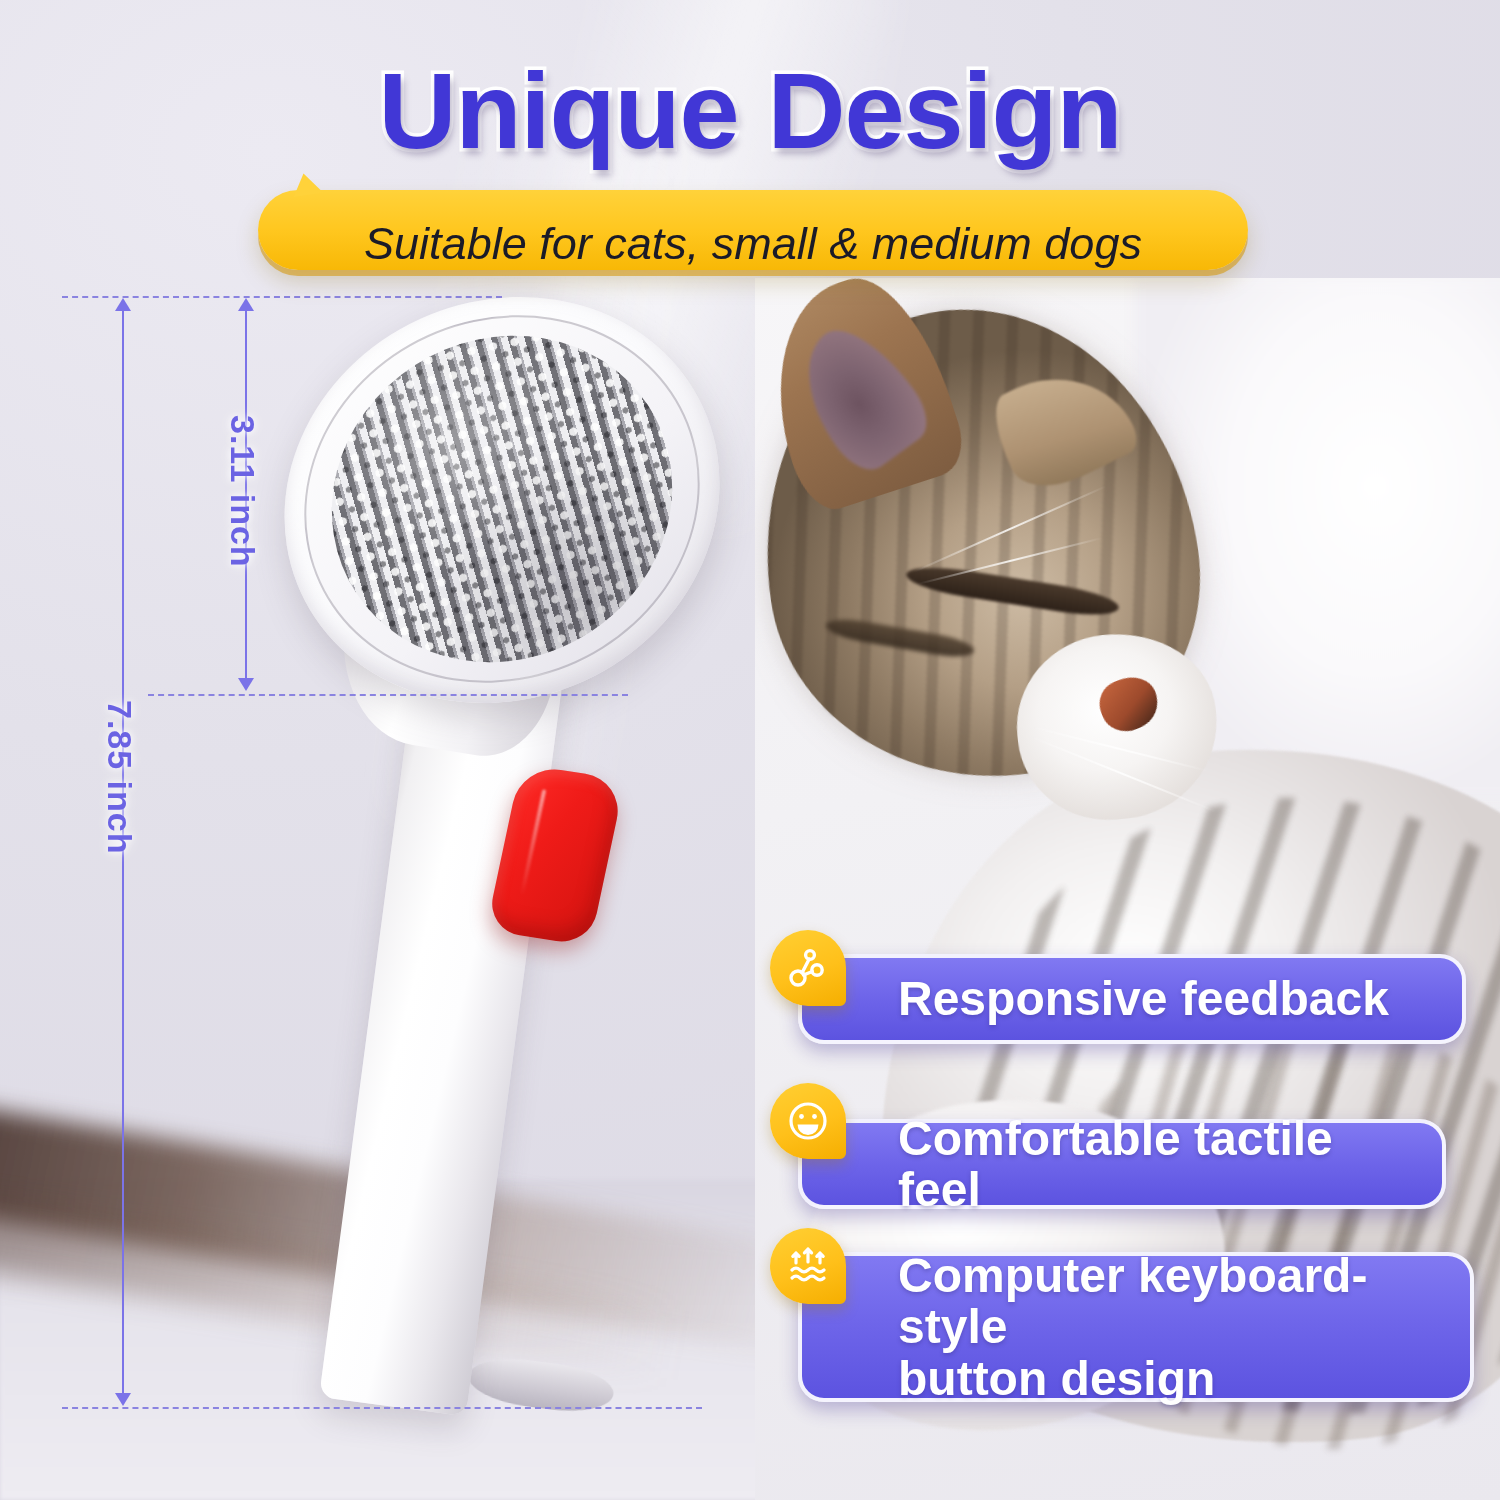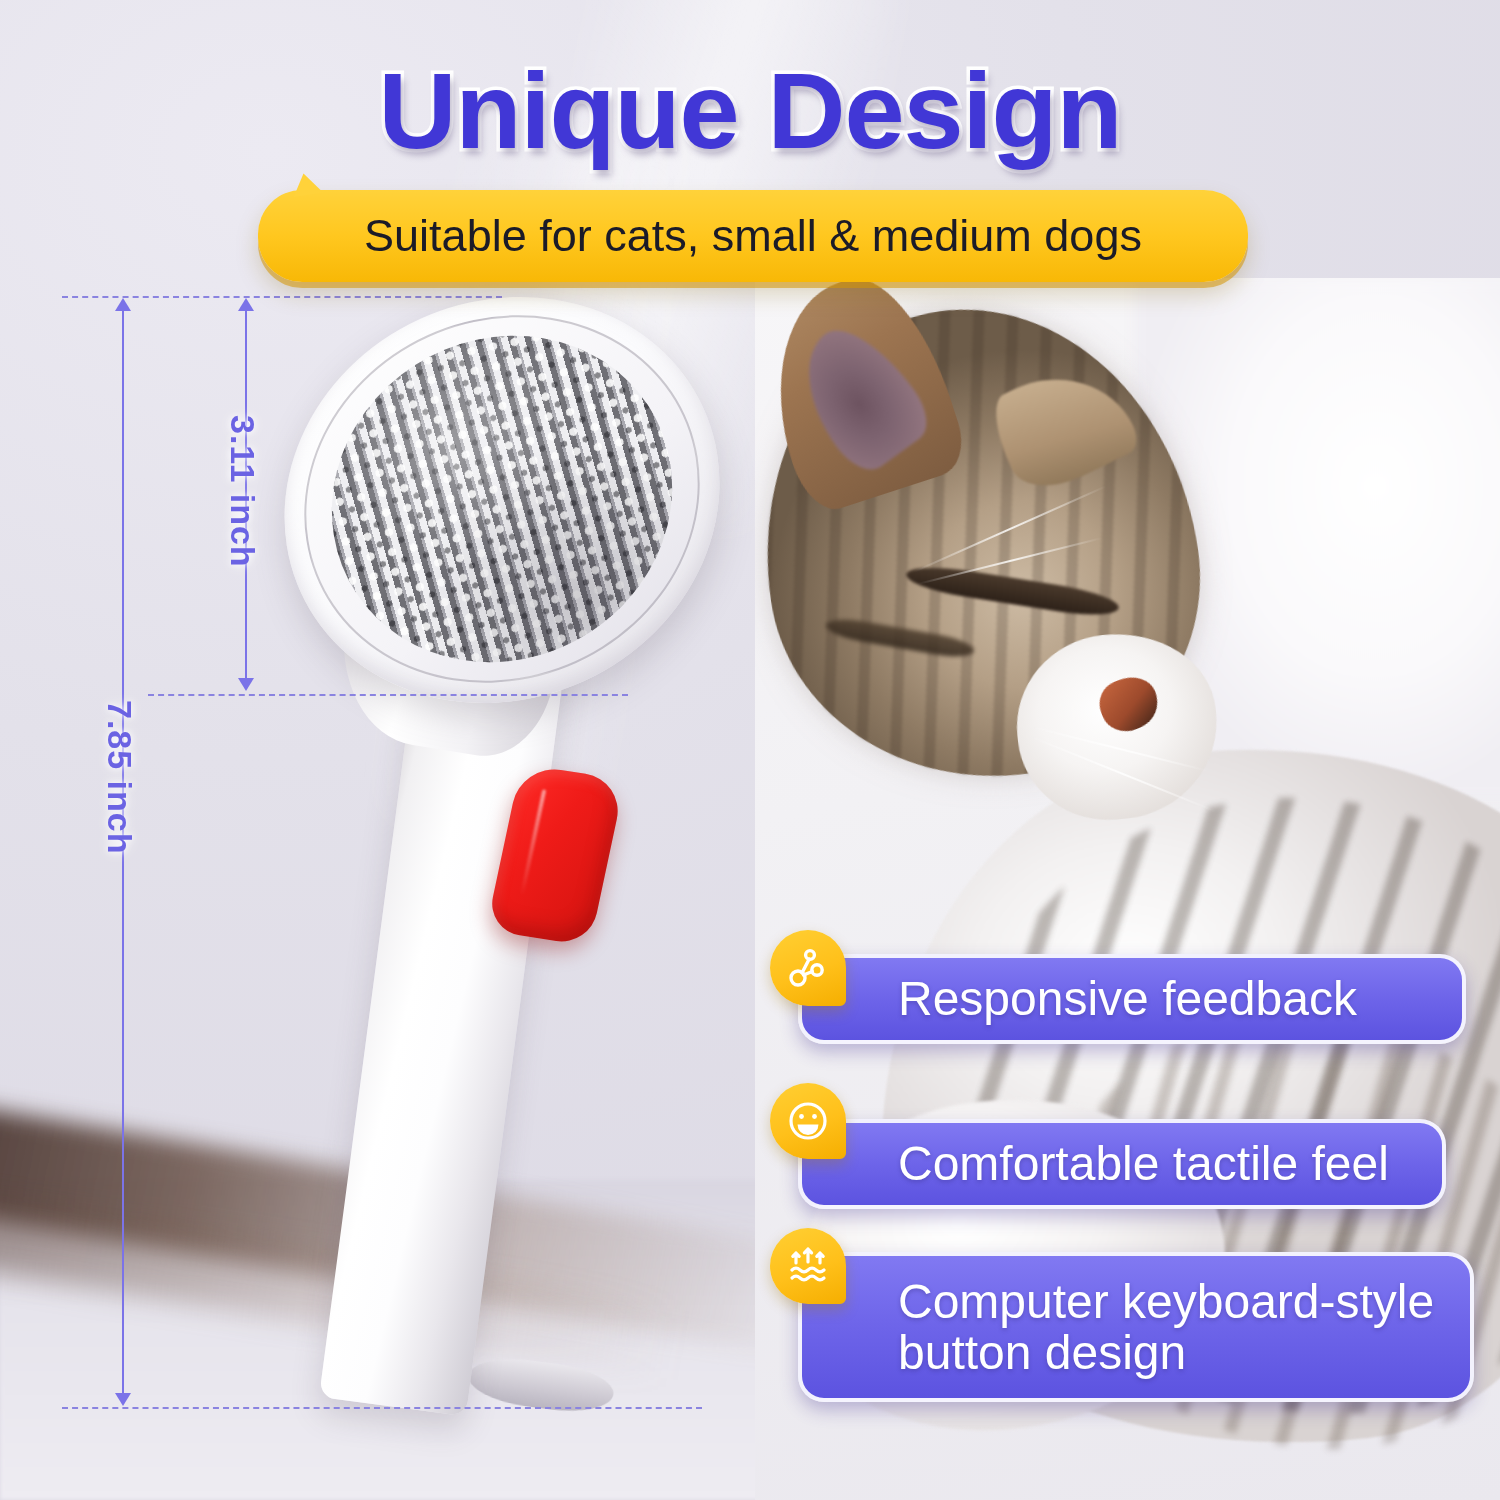--- a/index.html
+++ b/index.html
@@ -251,25 +251,25 @@
   
   #headline{
     position:absolute; left:0; right:0; top:48px; text-align:center;
     font-size:108px; font-weight:bold; letter-spacing:-1px;
     color:#4137d6;
     -webkit-text-stroke:7px #ffffff;
     paint-order:stroke fill;
     text-shadow:3px 6px 7px rgba(110,100,140,.45);
   }
   #yellow-banner{
-    position:absolute; left:258px; top:190px; width:990px; height:92px;
+    position:absolute; left:258px; top:190px; width:990px; height:80px;
     background:linear-gradient(180deg,#ffd23a 0%, #ffc71f 50%, #f8b806 100%);
     border-radius:44px;
     box-shadow:0 6px 0 rgba(214,150,4,.55), 0 12px 22px rgba(140,110,20,.25);
-    display:flex; align-items:center; justify-content:center;
+    display:flex; align-items:flex-end; justify-content:center;font-style:italic;
   }
   #yellow-banner .tail{
     position:absolute; left:34px; top:-17px; width:0; height:0;
     border-left:13px solid transparent; border-right:17px solid transparent;
     border-bottom:22px solid #ffd23a;
     transform:rotate(-8deg);
   }
   #banner-text{
     font-size:45px; color:#1b1b28; font-weight:400; white-space:nowrap;
   }
@@ -289,21 +289,21 @@
   .callout-bar{
     position:absolute;
     background:linear-gradient(180deg,#8179f2 0%, #6f66ea 45%, #5c53e0 100%);
     border:4px solid rgba(255,255,255,.92);
     border-radius:26px;
     box-shadow:0 8px 18px rgba(70,55,150,.32);
     display:flex; align-items:center;
     z-index:2;
   }
   .callout-text{
-    color:#ffffff; font-size:48px; line-height:1.07; font-weight:400;
+    color:#ffffff; font-size:48px; line-height:1.07; font-weight:700;
     padding-left:96px; padding-right:24px; white-space:pre-line;
     text-shadow:0 2px 4px rgba(50,40,120,.35);
   }
   .badge-svg{ width:48px; height:48px; display:block; }
 </style>
 </head>
 <body>
 
 <div id="photo-stage">
   <div class="wall-crease"></div>

